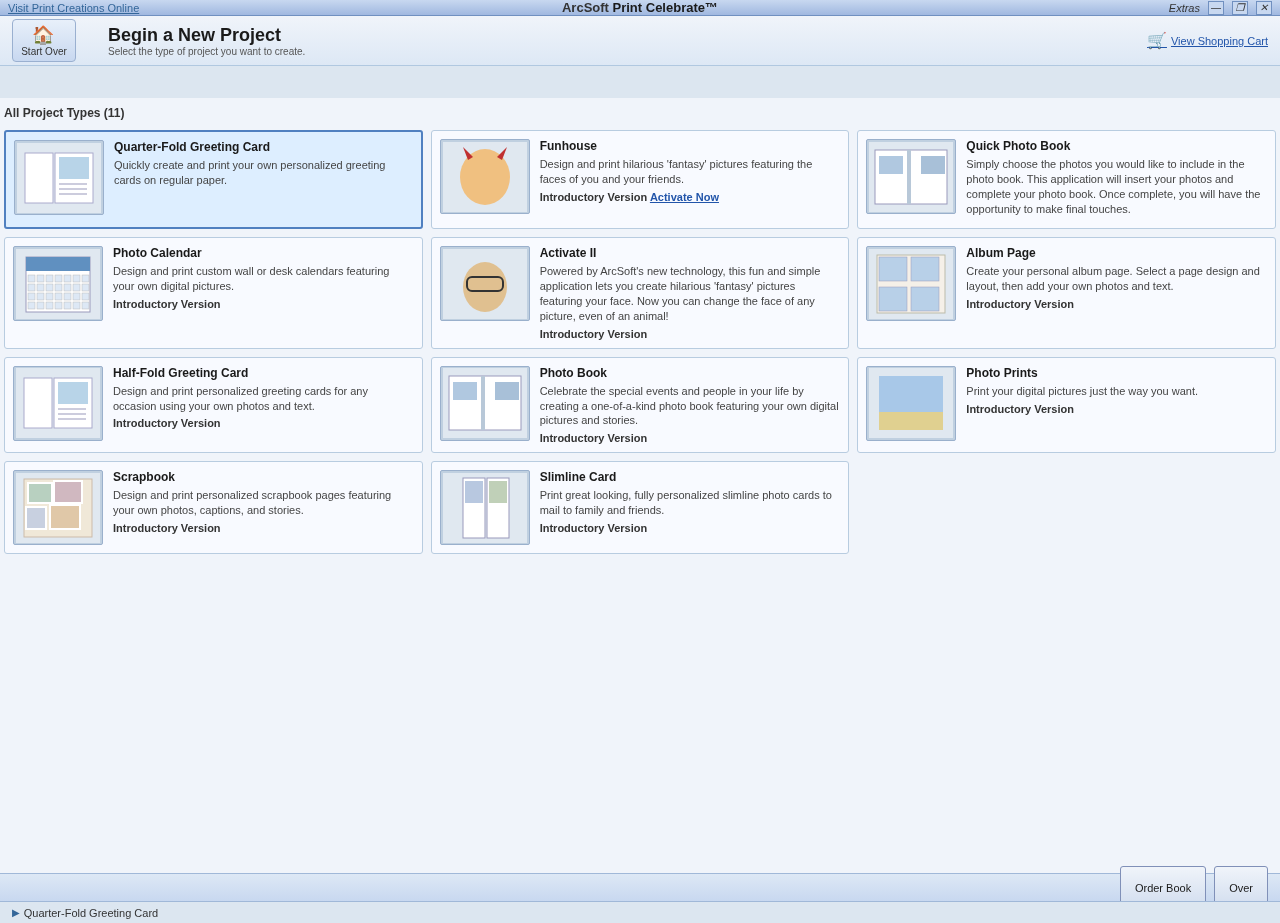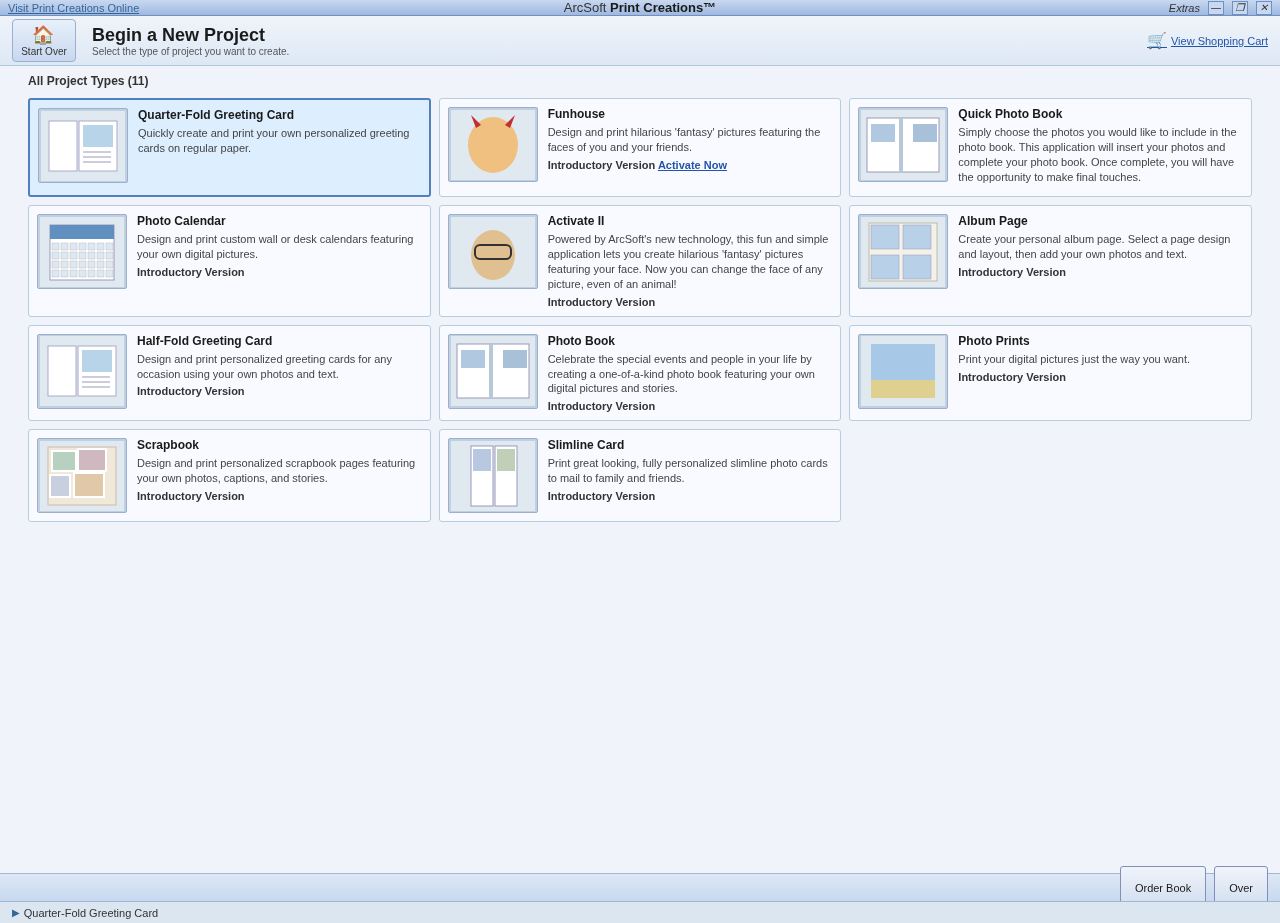--- a/index.html
+++ b/index.html
@@ -31,21 +31,21 @@
       flex: 1;
     }
     #title-bar-center {
       flex: 2;
       text-align: center;
       font-size: 13px;
       font-weight: bold;
       color: #1a1a1a;
     }
     #title-bar-center span.brand {
-      font-weight: normal;
+      font-weight: bold;
       color: #333;
     }
     #title-bar-center span.bold {
       font-weight: bold;
     }
     #title-bar-right {
       flex: 1;
       display: flex;
       justify-content: flex-end;
       align-items: center;
@@ -96,21 +96,21 @@
       width: 64px;
     }
     #start-over-btn .icon {
       font-size: 18px;
     }
     #start-over-btn .label {
       font-size: 10px;
       color: #333;
     }
     #title-section {
-      margin-left: 8px;
+      margin-left: 24px;
     }
     #title-section h1 {
       font-size: 18px;
       font-weight: bold;
       color: #1a1a1a;
     }
     #title-section p {
       font-size: 10px;
       color: #555;
     }
@@ -126,21 +126,22 @@
     #shopping-cart-btn .cart-icon {
       font-size: 16px;
       color: #2255aa;
     }
 
     
     #content {
       flex: 1;
       background: #f0f4fa;
       overflow: auto;
-      padding: 8px 28px;
+      padding: 8px 4px;
+      margin-top: 32px;
     }
     #content-header {
       font-size: 12px;
       font-weight: bold;
       color: #333;
       margin-bottom: 10px;
     }
 
     
     #project-grid {
@@ -247,21 +248,21 @@
       width: 84px;
       height: 70px;
     }
   </style>
 </head>
 <body>
 
 <div id="title-bar">
   <div id="title-bar-left">Visit Print Creations Online</div>
   <div id="title-bar-center">
-    <span class="brand">ArcSoft </span><span class="bold">Print Creations™</span>
+    <span class="brand">ArcSoft </span><span class="bold">Print Celebrate™</span>
   </div>
   <div id="title-bar-right">
     <span class="extras">Extras</span>
     <div class="win-btn">—</div>
     <div class="win-btn">❐</div>
     <div class="win-btn">✕</div>
   </div>
 </div>
 
 <div id="toolbar">

